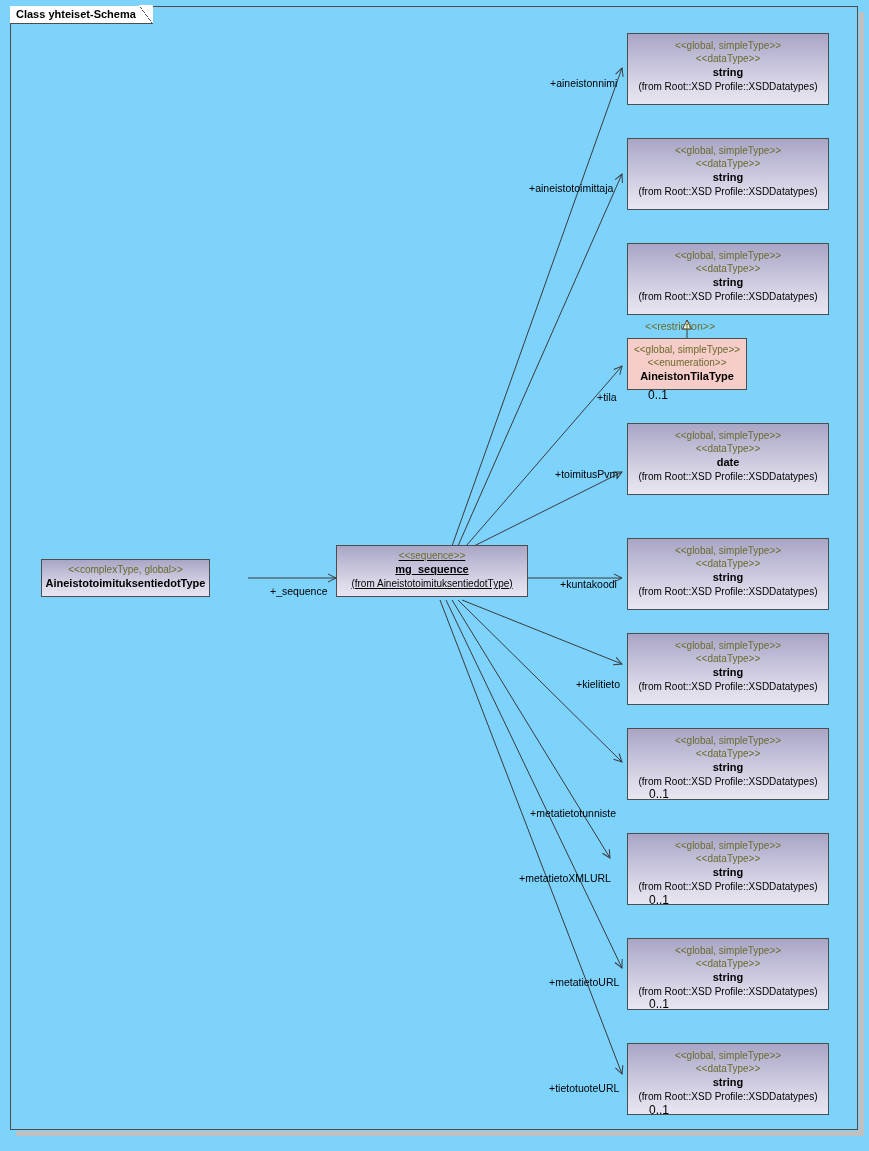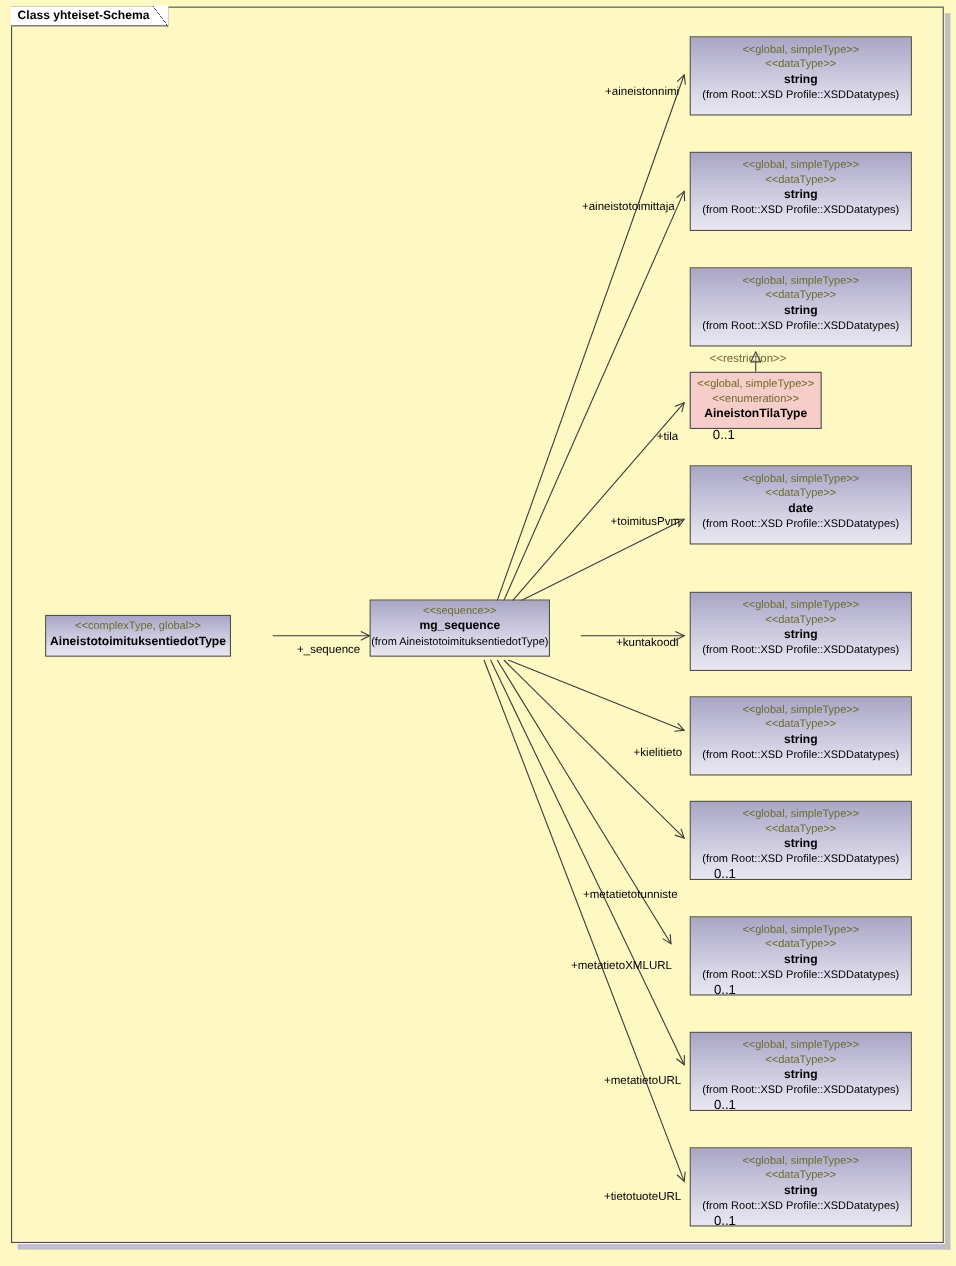--- a/index.html
+++ b/index.html
@@ -5,21 +5,21 @@
   html, body {
     margin: 0;
     padding: 0;
     background: #ffffff;
     font-family: "Liberation Sans", sans-serif;
   }
   #canvas {
     position: relative;
     width: 869px;
     height: 1151px;
-    background: #fef9c3;
+    background: #7dd3fc;
     overflow: hidden;
   }
   
   #frame {
     position: absolute;
     left: 10px;
     top: 6px;
     width: 848px;
     height: 1124px;
     border: 1px solid #4d4d4d;
@@ -177,21 +177,21 @@
     <line x1="440" y1="600" x2="622" y2="1074" marker-end="url(#openarrow)"></line>
 
     <polyline points="687,338 687,330 687,320" marker-end="url(#hollowtri)"></polyline>
   </svg>
 
   <div class="cls lav" style="left:41px; top:559px; width:169px; height:38px; padding-top:3px;">
     <div class="stereo">&lt;&lt;complexType, global&gt;&gt;</div>
     <div class="name">AineistotoimituksentiedotType</div>
   </div>
 
-  <div class="cls lav" style="left:336px; top:545px; width:164px; height:52px; padding-top:3px;">
+  <div class="cls lav" style="left:336px; top:545px; width:192px; height:52px; padding-top:3px;text-decoration:underline;">
     <div class="stereo">&lt;&lt;sequence&gt;&gt;</div>
     <div class="name">mg_sequence</div>
     <div class="from">(from AineistotoimituksentiedotType)</div>
   </div>
 
   <div class="cls lav" style="left:627px; top:33px; width:202px; height:72px; padding-top:5px;">
     <div class="stereo">&lt;&lt;global, simpleType&gt;&gt;</div>
     <div class="stereo">&lt;&lt;dataType&gt;&gt;</div>
     <div class="name">string</div>
     <div class="from">(from Root::XSD Profile::XSDDatatypes)</div>

